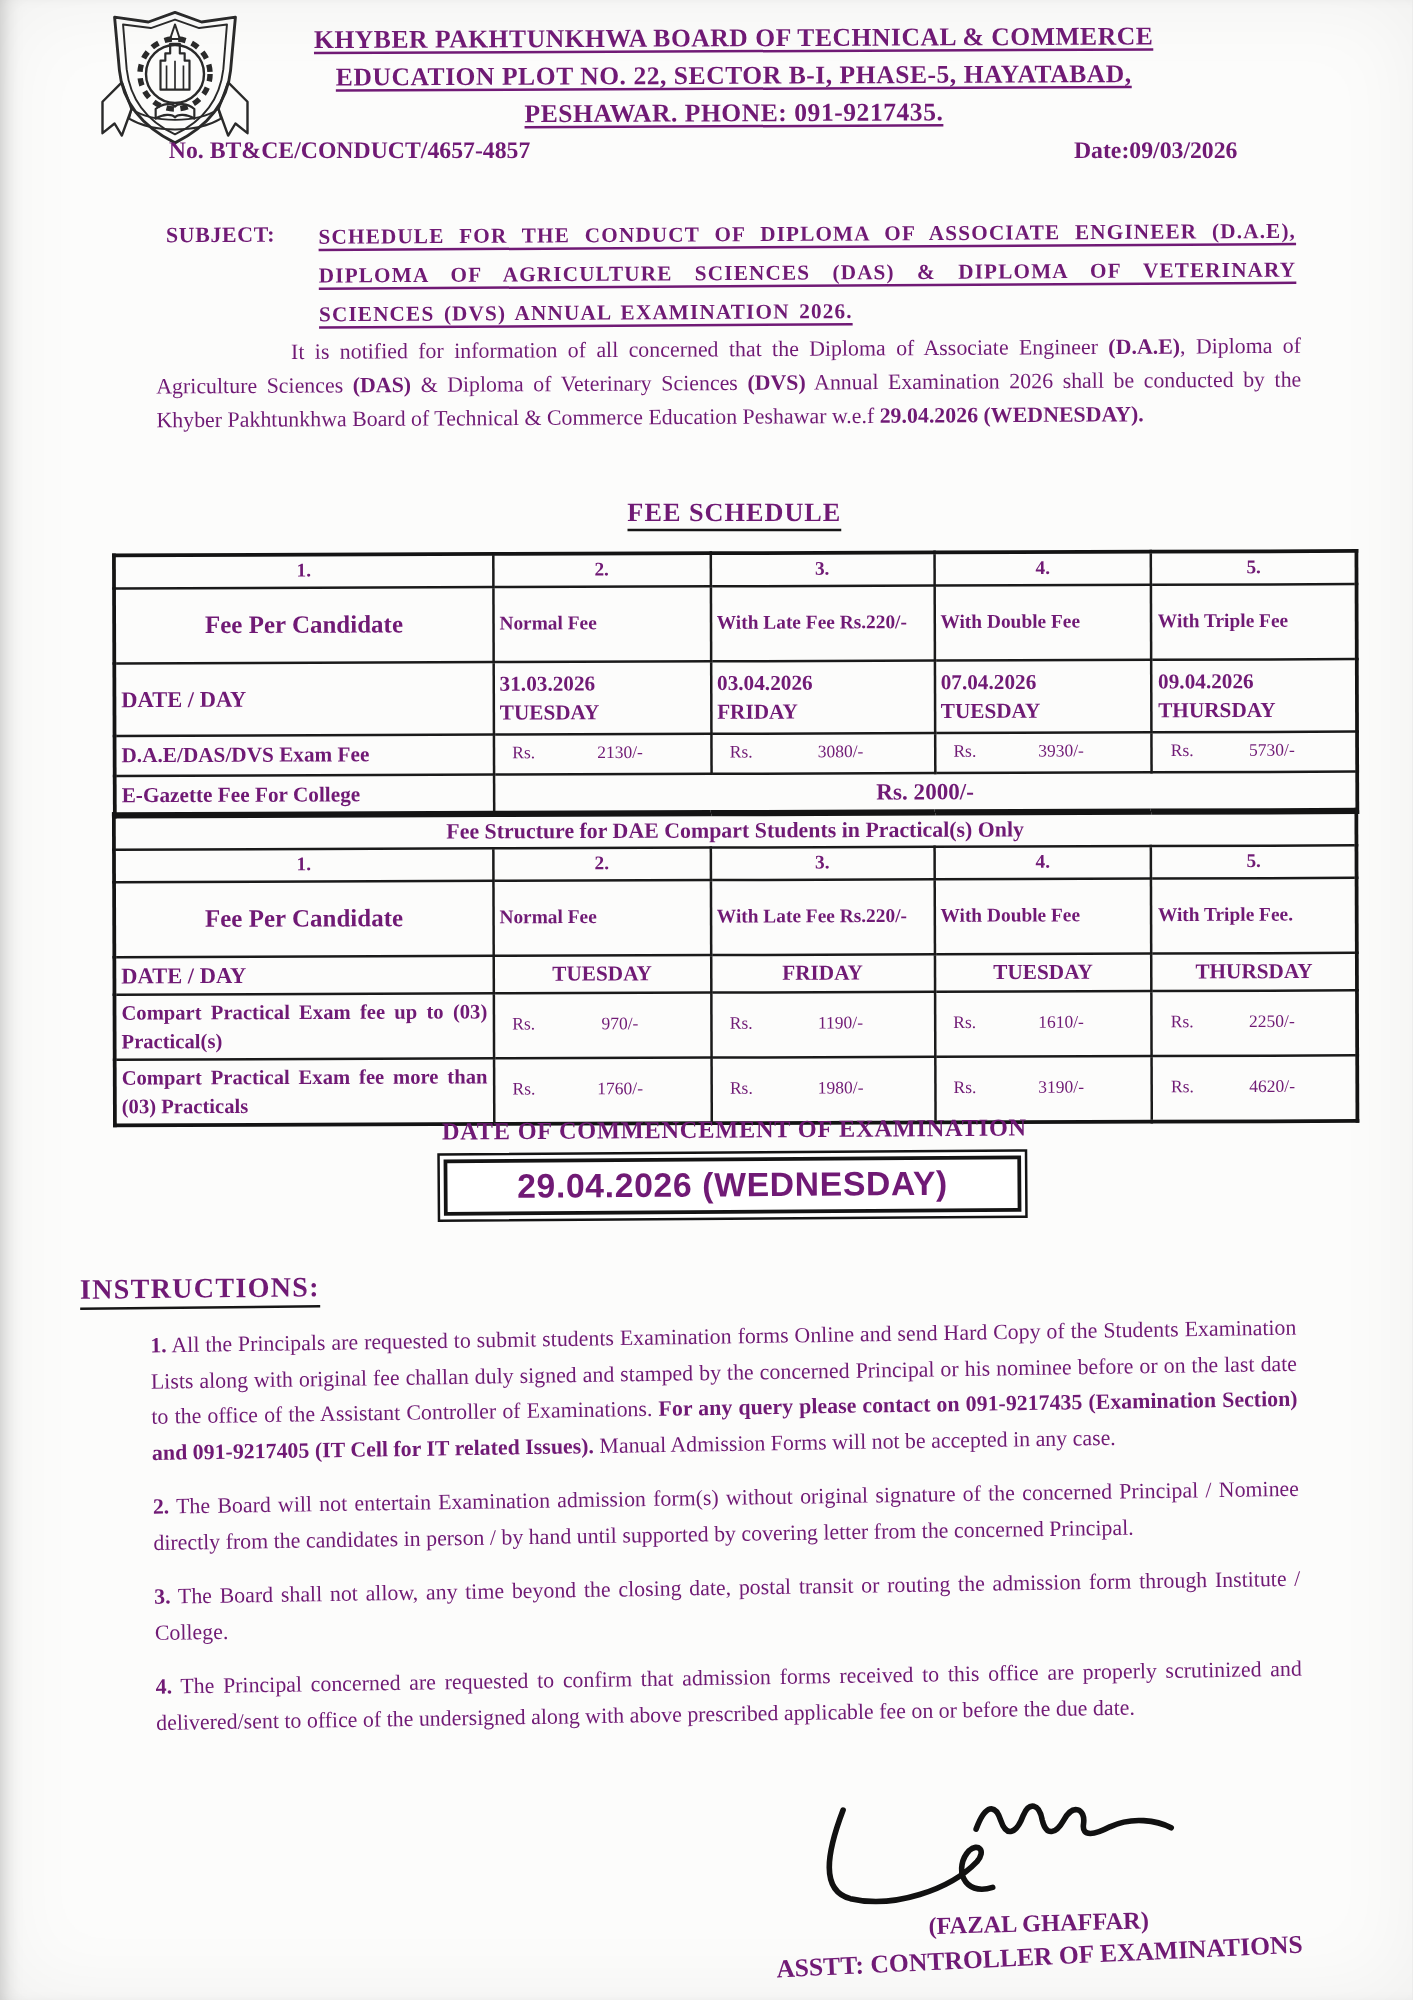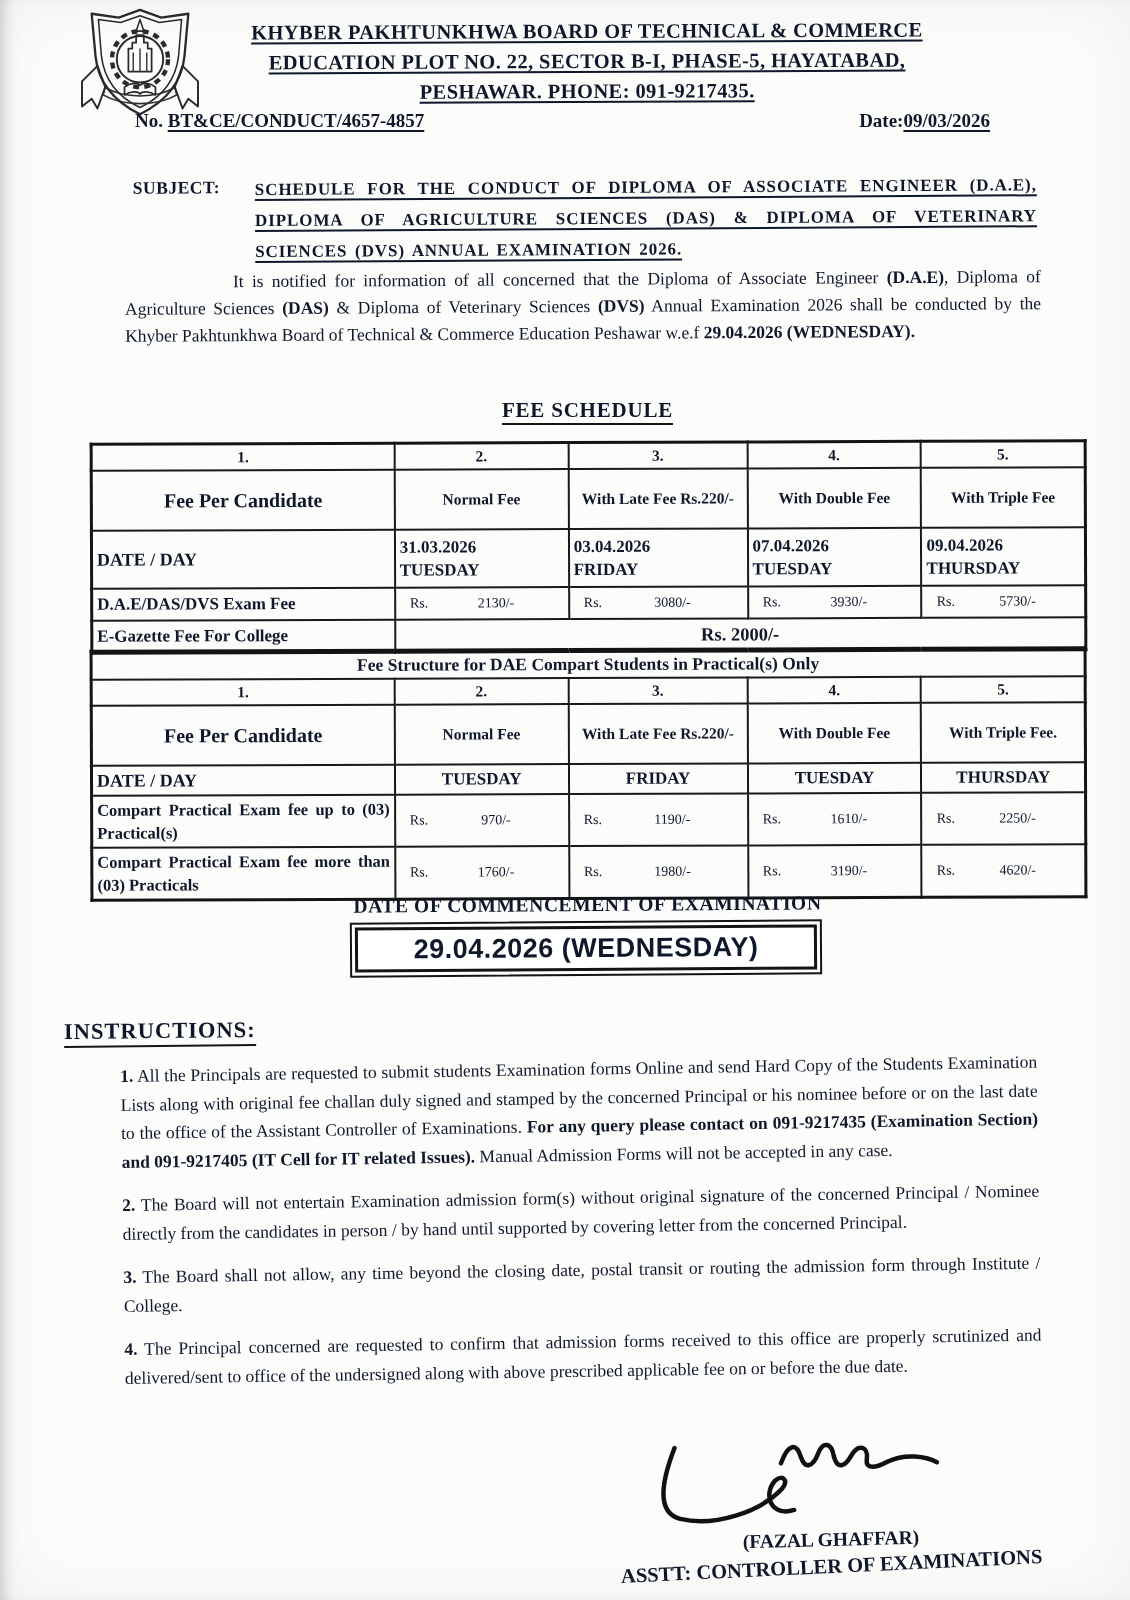--- a/index.html
+++ b/index.html
@@ -1,30 +1,30 @@
 <!DOCTYPE html>
 <html><head>
 <meta charset="utf-8">
 <style>
   html,body{margin:0;padding:0;background:#e9e9e7;}
   .page{
     position:relative;width:1130px;height:1600px;margin:0 auto;
-    background:#fcfcfb;color:#0f172a;overflow:hidden;
+    background:#fcfcfb;color:#701a75;overflow:hidden;
     font-family:"Liberation Serif", serif;
     box-shadow:inset 0 0 70px rgba(0,0,0,0.05), inset 12px 0 18px -12px rgba(0,0,0,0.25);
   }
   
   .logo{position:absolute;left:72px;top:6px;width:136px;height:116px;}
   .org{position:absolute;left:225px;top:16px;width:724px;text-align:center;transform:rotate(-0.25deg);}
   .org-line{font-weight:bold;font-size:20.5px;letter-spacing:0.4px;line-height:30px;}
   .org-line span{text-decoration:underline;text-decoration-thickness:2px;text-underline-offset:3px;}
   .refline{position:absolute;left:135px;right:140px;top:110px;font-weight:bold;font-size:19px;}
   .ref-left{float:left;}
   .ref-right{float:right;}
-  .u{text-decoration:underline;text-decoration-thickness:2px;text-underline-offset:3px;margin-top:31px;}
+  .u{text-decoration-thickness:2px;text-underline-offset:3px;margin-top:31px;}
   
   .subject{position:absolute;left:133px;top:172px;width:910px;transform:rotate(-0.35deg);}
   .subject-label{position:absolute;left:0;top:3px;font-weight:bold;font-size:17.5px;letter-spacing:0.5px;}
   .subject-text{
     margin-left:122px;width:782px;font-weight:bold;font-size:17px;line-height:31px;
     text-align:justify;letter-spacing:0.9px;word-spacing:2.5px;
     text-decoration:underline;text-decoration-thickness:1.6px;text-underline-offset:4px;
   }
   
   .bodypara{
@@ -35,21 +35,21 @@
   .bu{font-weight:bold;text-decoration-thickness:2px;text-underline-offset:3px;}
   
   .fee-title{position:absolute;left:90px;top:398px;width:995px;text-align:center;}
   .fee-title span{font-weight:bold;font-size:21px;letter-spacing:0.8px;border-bottom:2.5px solid #161616;padding-bottom:1px;}
   .tblwrap1{position:absolute;left:90px;top:441px;width:997px;transform:rotate(-0.2deg);}
   .tblwrap2{position:absolute;left:90px;top:648px;width:997px;transform:rotate(-0.2deg);}
   table.doc{border-collapse:collapse;table-layout:fixed;width:100%;border:3px solid #141414;}
   table.doc td{border:2.4px solid #1a1a1a;padding:1px 4px;vertical-align:middle;}
   .cnum{text-align:center;font-weight:bold;font-size:15.5px;height:22px;}
   .fpc{font-weight:bold;font-size:20px;text-align:center;height:56px;}
-  .hcell{font-weight:bold;font-size:15.5px;text-align:center;line-height:20px;padding:0 16px;}
+  .hcell{font-weight:bold;font-size:15.5px;line-height:20px;padding:0 16px;}
   .dlabel{font-weight:bold;font-size:18px;text-align:left;padding-left:10px;}
   .dcell{text-align:left;font-weight:bold;font-size:17px;line-height:23px;height:54px;}
   .feelabel{font-weight:bold;font-size:17px;padding-left:8px;height:28px;}
   .feecell .in{display:flex;align-items:flex-end;font-weight:normal;font-size:14px;}
   .feecell .rs{padding-left:10px;}
   .feecell .amt{margin:0 auto;}
   .gaz{height:28px;}
   .gazval{text-align:center;font-weight:bold;font-size:18.5px;}
   .t2title{text-align:center;font-weight:bold;font-size:17.5px;height:24px;}
   .dayscell{text-align:center;font-weight:bold;font-size:17px;height:26px;}

